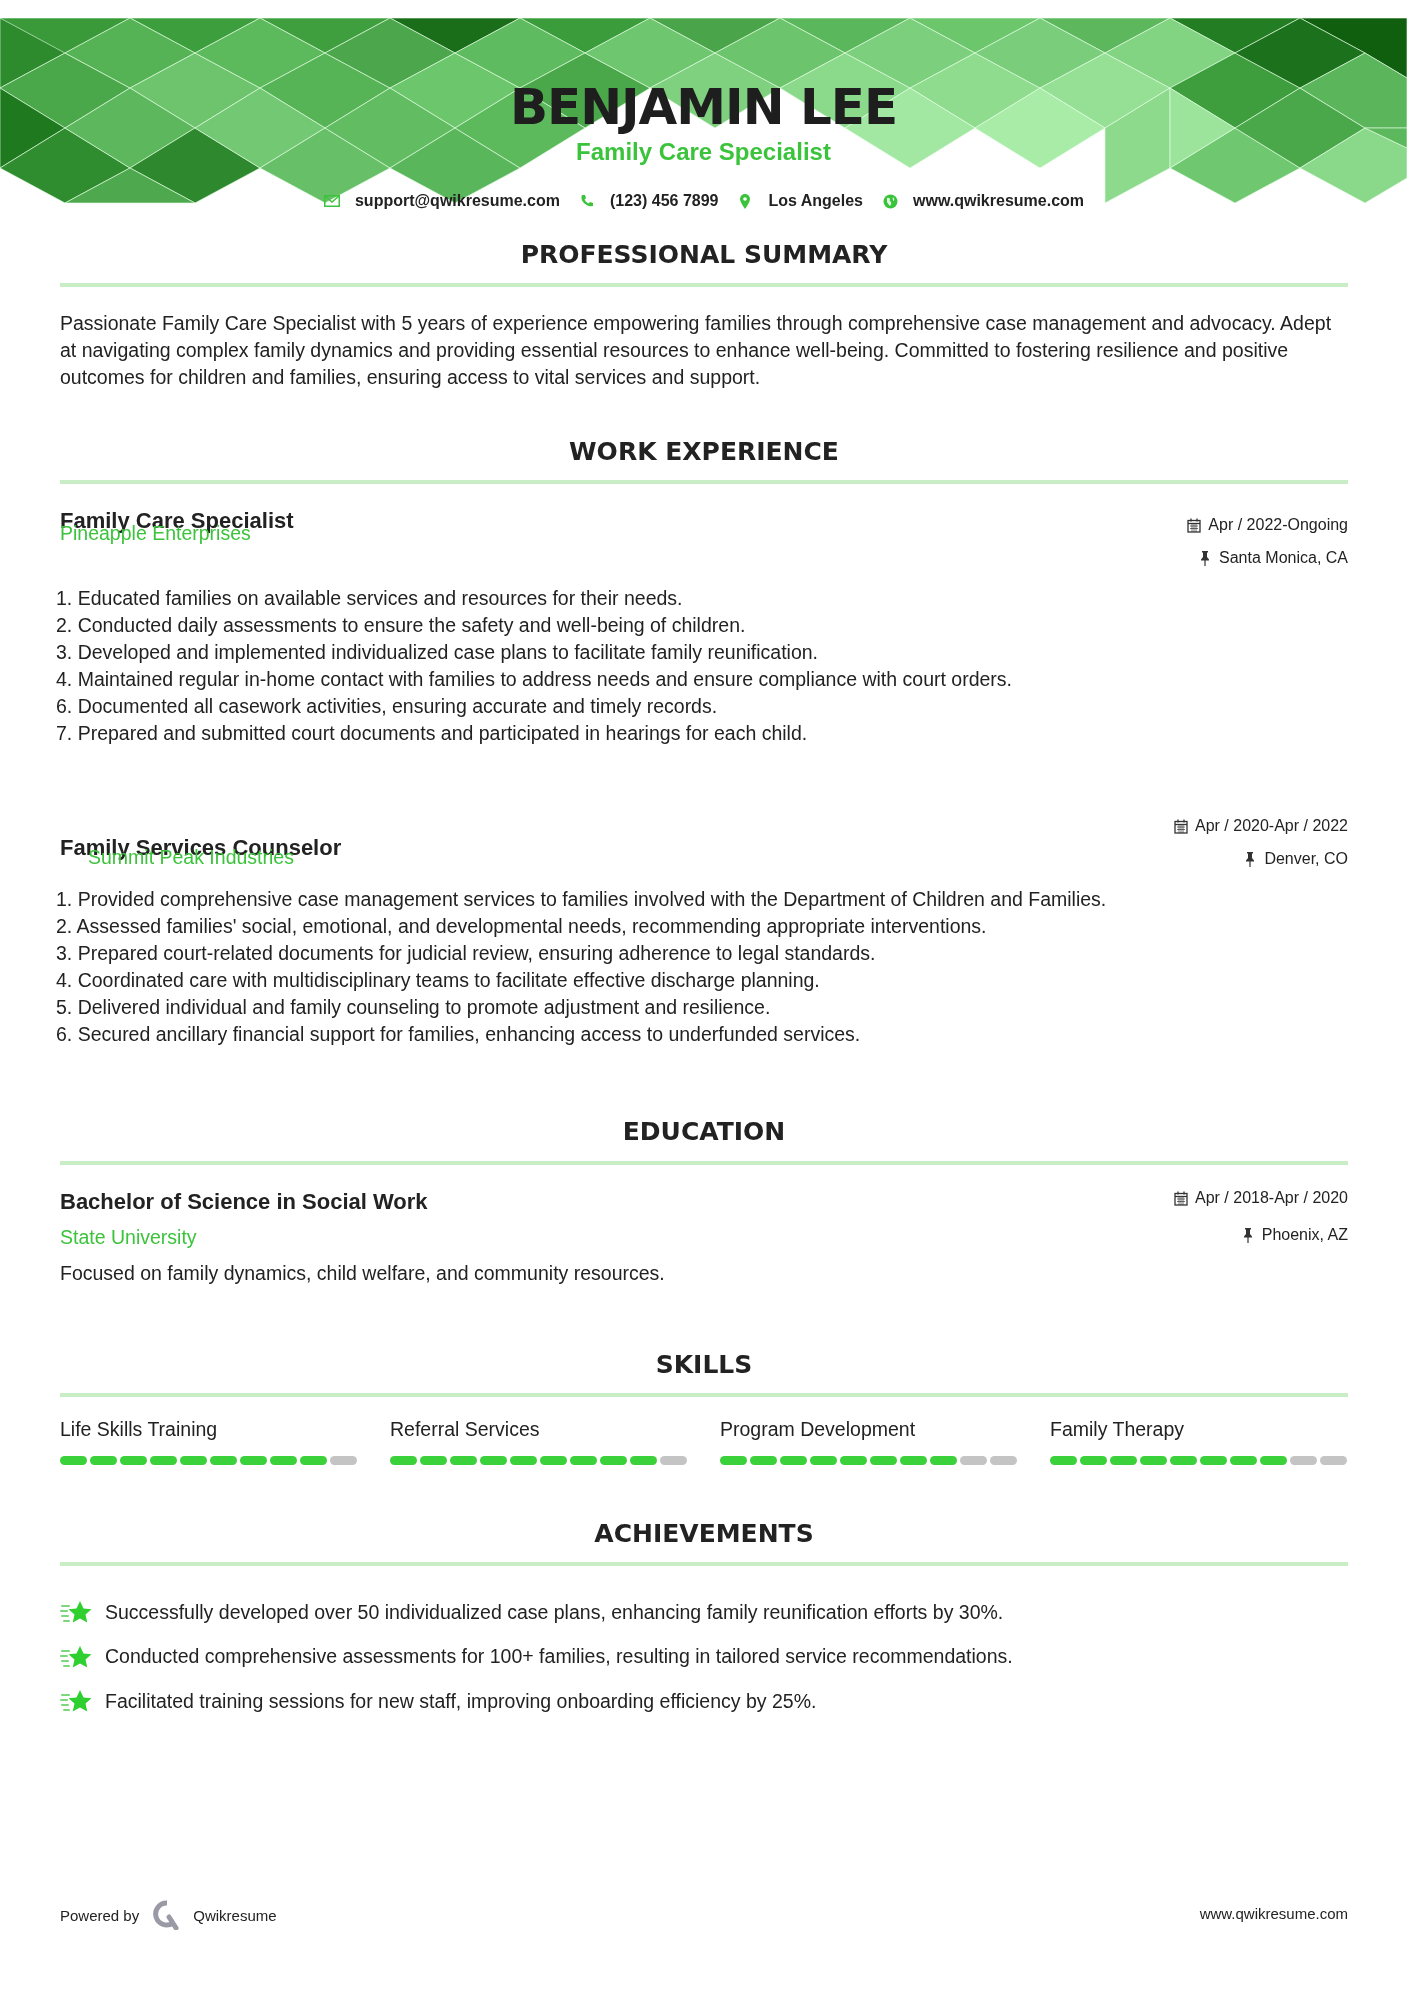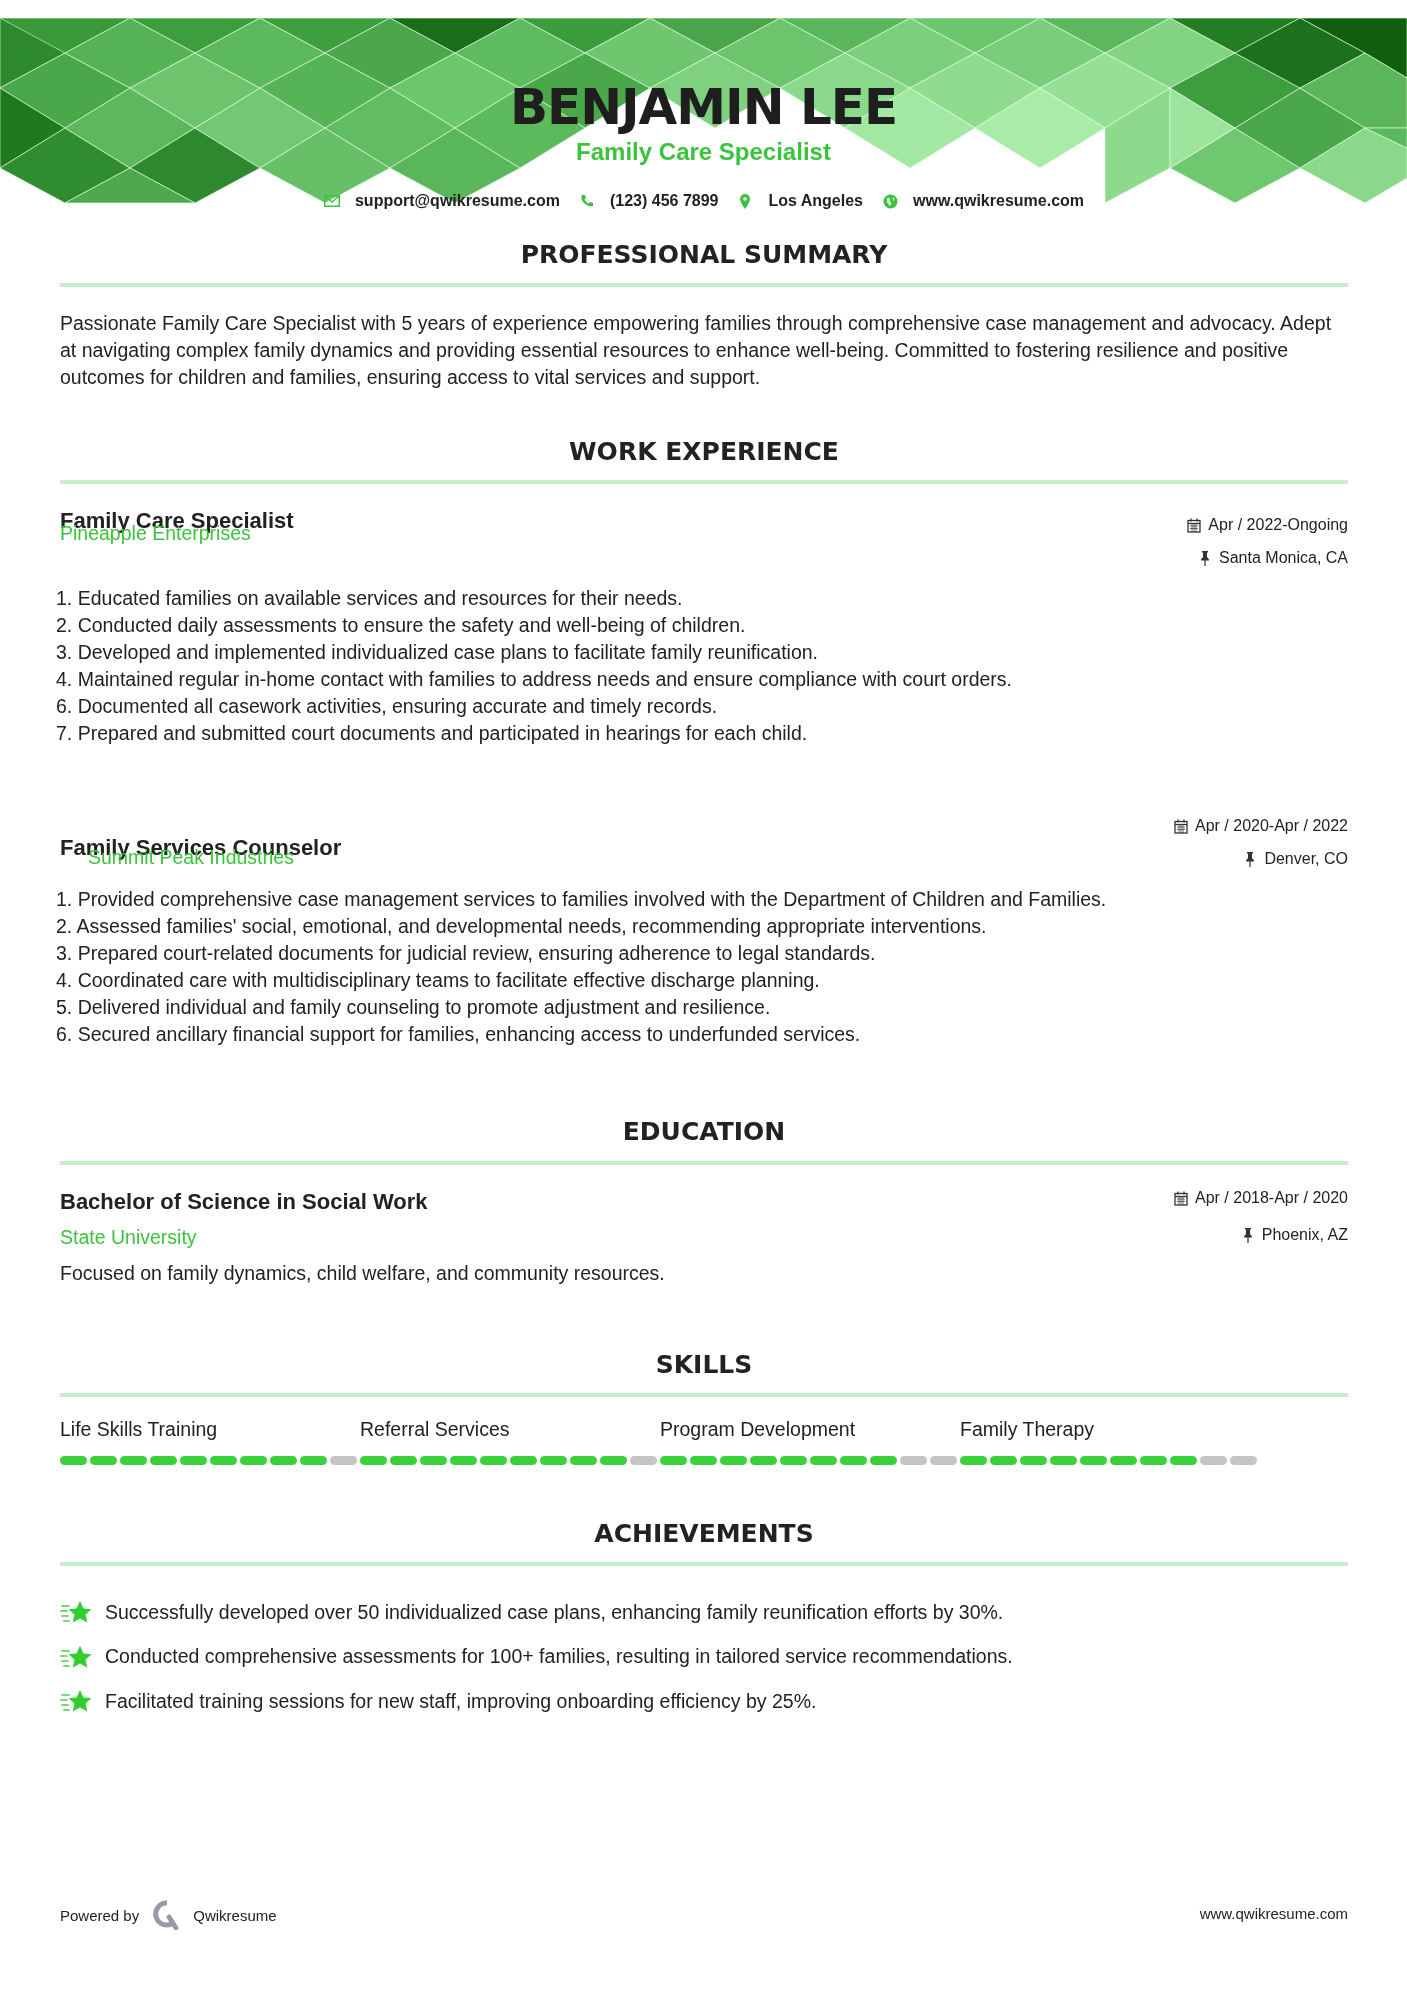--- a/index.html
+++ b/index.html
@@ -44,21 +44,21 @@
     position: absolute; right: 59px; font-size: 16px; color: #222;
     display: flex; align-items: center; gap: 6px;
   }
   .meta .mi { display: inline-flex; width: 16px; height: 16px; align-items: center; justify-content: center; }
 
   .bullets { position: absolute; left: 56px; width: 1300px; font-size: 19.5px; line-height: 27px; color: #222; list-style: none; }
 
   .edu-desc { position: absolute; left: 60px; font-size: 19.5px; color: #222; }
 
   
-  .skills { position: absolute; left: 60px; top: 1418px; width: 1290px; display: flex; }
+  .skills { position: absolute; left: 60px; top: 1418px; width: 1290px; display: flex; gap: 30px; }
   .skill { width: 300px; }
   .skill-name { font-size: 19.5px; color: #222; height: 30px; }
   .skill-bar { display: flex; gap: 3px; margin-top: 8px; }
   .seg { width: 27px; height: 9px; border-radius: 5px; background: #3ad13a; }
   .seg.off { background: #c4c4c4; }
 
   
   .ach-list { position: absolute; left: 60px; top: 1590px; width: 1290px; list-style: none; }
   .ach { display: flex; align-items: center; height: 44.5px; font-size: 19.5px; color: #222; }
   .ach .star { width: 33px; height: 28px; margin-right: 12px; }

